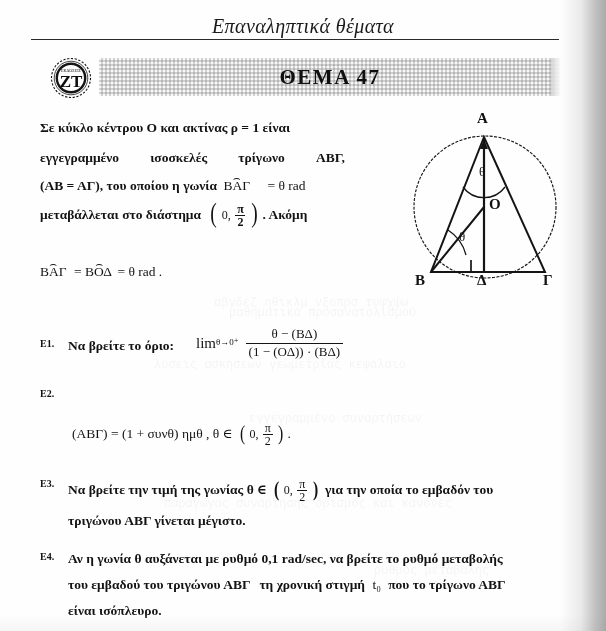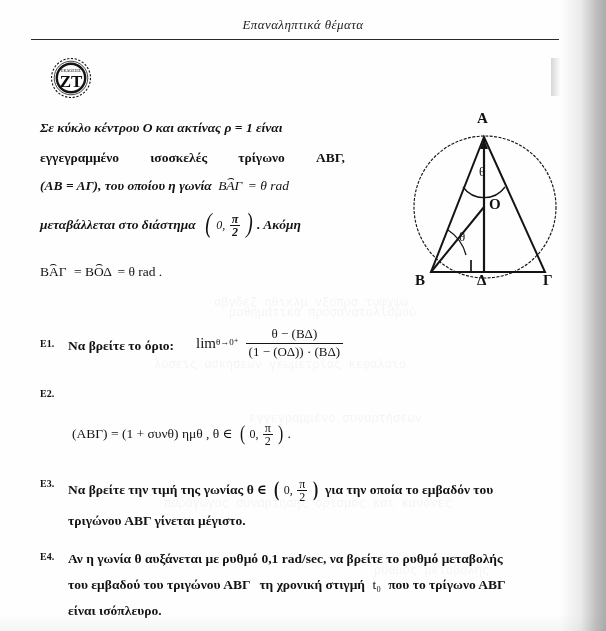--- a/index.html
+++ b/index.html
@@ -39,21 +39,21 @@
   
   #running-header {
     position: absolute;
     left: 0; top: 15px;
     width: 606px;
     text-align: center;
   }
   #running-header .rh-text {
     font-family: "Liberation Serif", "DejaVu Serif", serif;
     font-style: italic;
-    font-size: 13px;
+    font-size: 20px;
     letter-spacing: 0.4px;
     color: #1b1b1b;
   }
   #header-rule {
     position: absolute;
     left: 31px; top: 39px;
     width: 528px; height: 0;
     border-top: 1.6px solid #2a2a2a;
   }
 
@@ -93,21 +93,21 @@
   }
 
   
   .txt {
     position: absolute;
     font-family: "Liberation Serif", "DejaVu Serif", serif;
     font-size: 13.5px;
     color: #131313;
     white-space: nowrap;
   }
-  .bold { font-weight: bold; font-style: italic; }
+  .bold { font-weight: bold; }
   .upr { font-family: "Liberation Serif","DejaVu Serif",serif; font-weight: normal; }
 
   
   .frac {
     display: inline-flex;
     flex-direction: column;
     align-items: center;
     vertical-align: middle;
     line-height: 1.02;
     margin: 0 1px;
@@ -236,20 +236,23 @@
   <div class="ghost" style="left:110px; top:358px;">λύσεις ασκήσεων γεωμετρίας κεφάλαιο</div>
   <div class="ghost" style="left:205px; top:412px;">εγγεγραμμένο συναρτήσεων</div>
   <div class="ghost" style="left:120px; top:497px;">παράγωγος συνάρτησης ορισμός και κανόνες</div>
   <div class="ghost" style="left:330px; top:564px;">ρυθμός μεταβολής</div>
 
   <div id="running-header">
     <span class="rh-text">Επαναληπτικά θέματα</span>
   </div>
   <div id="header-rule"></div>
 
+  <div id="title-banner">
+    <span class="banner-label">ΘΕΜΑ 47</span>
+  </div>
   <div id="banner-edge"></div>
 
   <svg id="logo-seal" viewBox="0 0 58 44">
     <g fill="none" stroke="#151515">
       <circle cx="29" cy="22" r="19.5" stroke-width="1.1" stroke-dasharray="2.2 1.6"></circle>
       <circle cx="29" cy="22" r="16.8" stroke-width="0.8"></circle>
       <circle cx="29" cy="22" r="14.2" stroke-width="2.4"></circle>
     </g>
     <text x="29" y="16" font-family="Liberation Serif, serif" font-size="4.2" text-anchor="middle" fill="#151515">ΕΚΔΟΣΕΙΣ</text>
     <text x="29" y="31" font-family="Liberation Serif, serif" font-size="17" font-weight="bold" text-anchor="middle" fill="#0d0d0d">ZT</text>
@@ -262,24 +265,24 @@
     <span>ισοσκελές</span>
     <span>τρίγωνο</span>
     <span>ΑΒΓ,</span>
   </div>
 
   <div class="txt bold" style="left:40px; top:178px;">
     <span>(ΑΒ = ΑΓ), του οποίου η γωνία</span>
     <span class="hat-wrap upr" style="font-weight:normal; margin-left:3px;">
       <span class="hat">⌢</span><span>ΒΑΓ</span>
     </span>
-    <span class="upr" style="font-weight:normal; margin-left:2px;">= θ rad</span>
-  </div>
-
-  <div class="txt bold" style="left:40px; top:213px;">
+    <span class="upr" style="font-weight:normal; margin-left:14px;">= θ rad</span>
+  </div>
+
+  <div class="txt bold" style="left:40px; top:203px;">
     <span>μεταβάλλεται στο διάστημα</span>
     <span class="bigparen" style="margin-left:5px;">(</span>
     <span class="upr" style="font-weight:normal; font-size:12px;">0,</span>
     <span class="frac">
       <span class="num">π</span>
       <span class="den">2</span>
     </span>
     <span class="bigparen">)</span>
     <span>. Ακόμη</span>
   </div>

